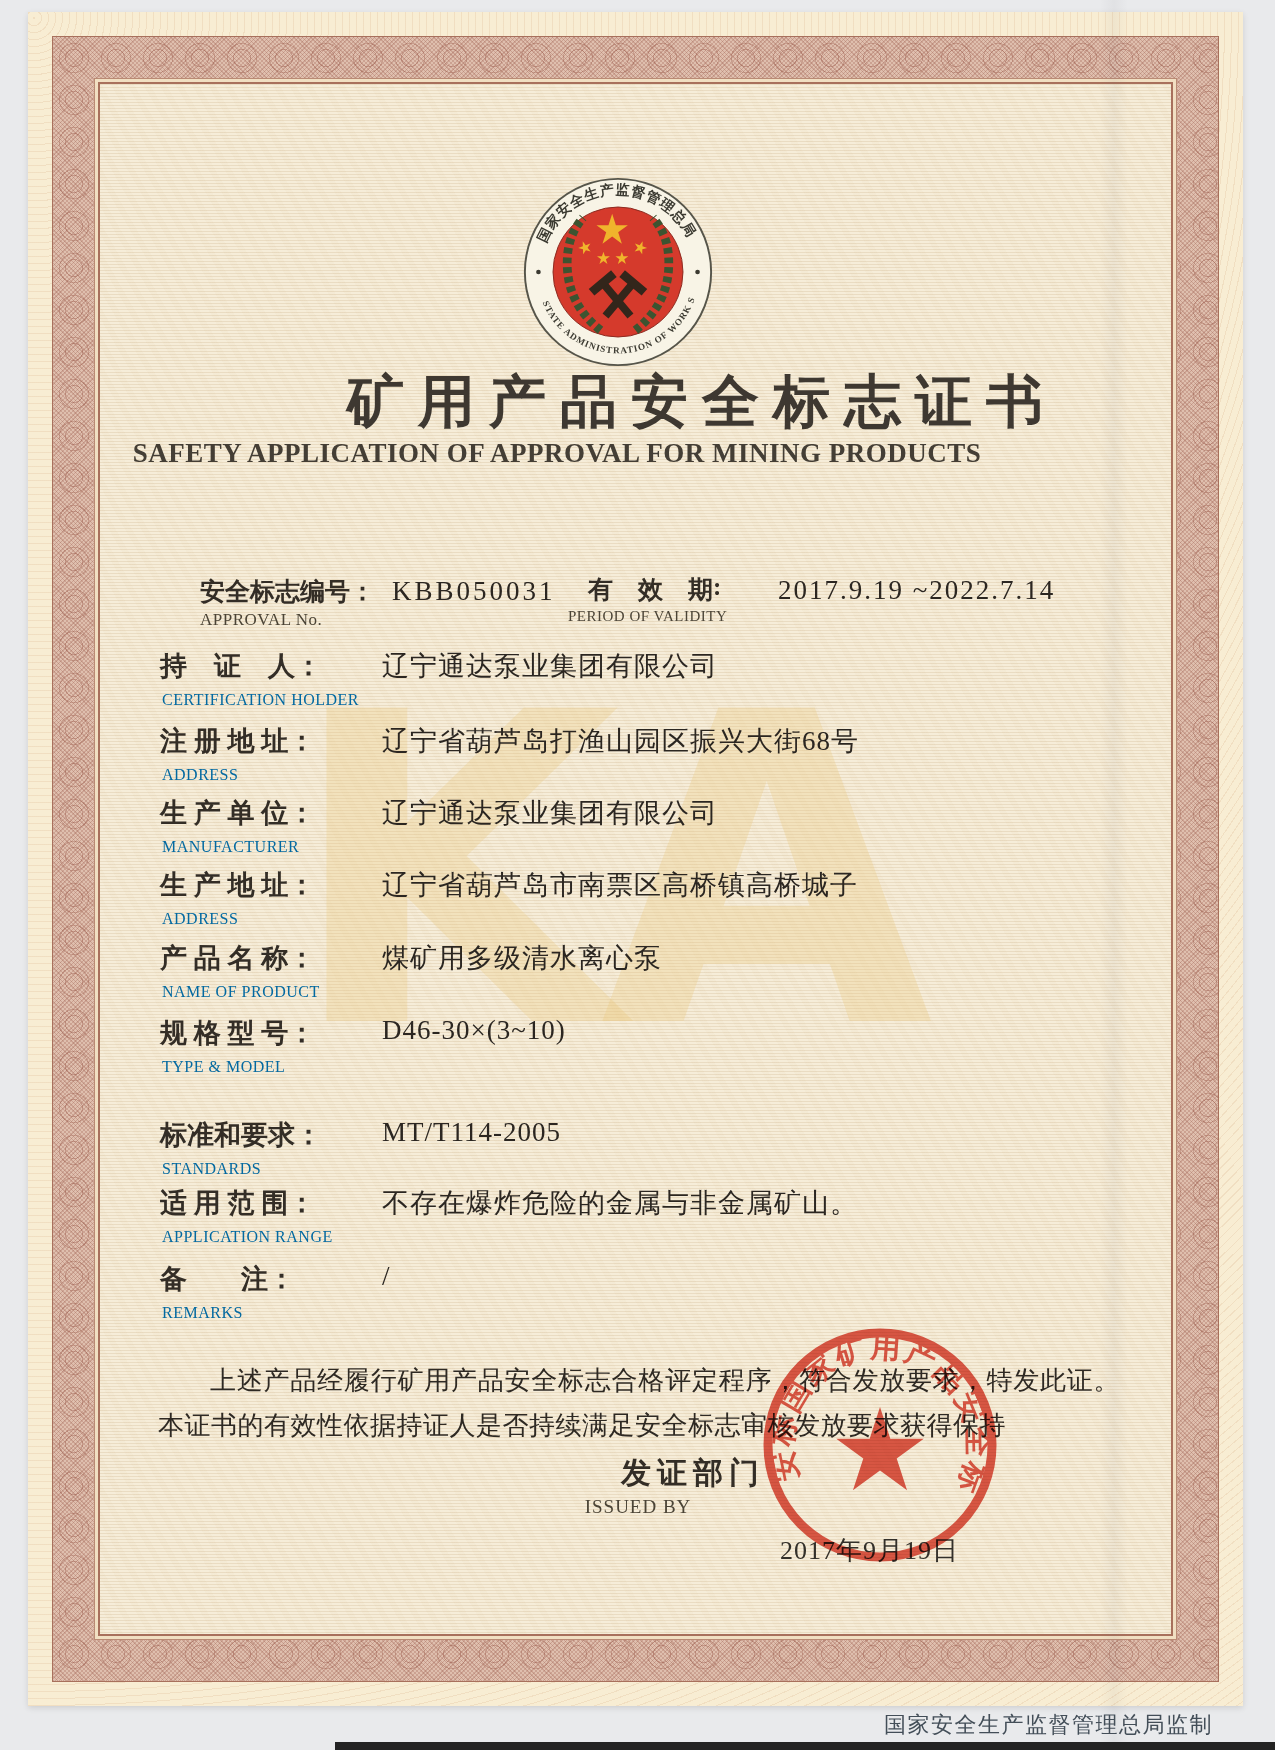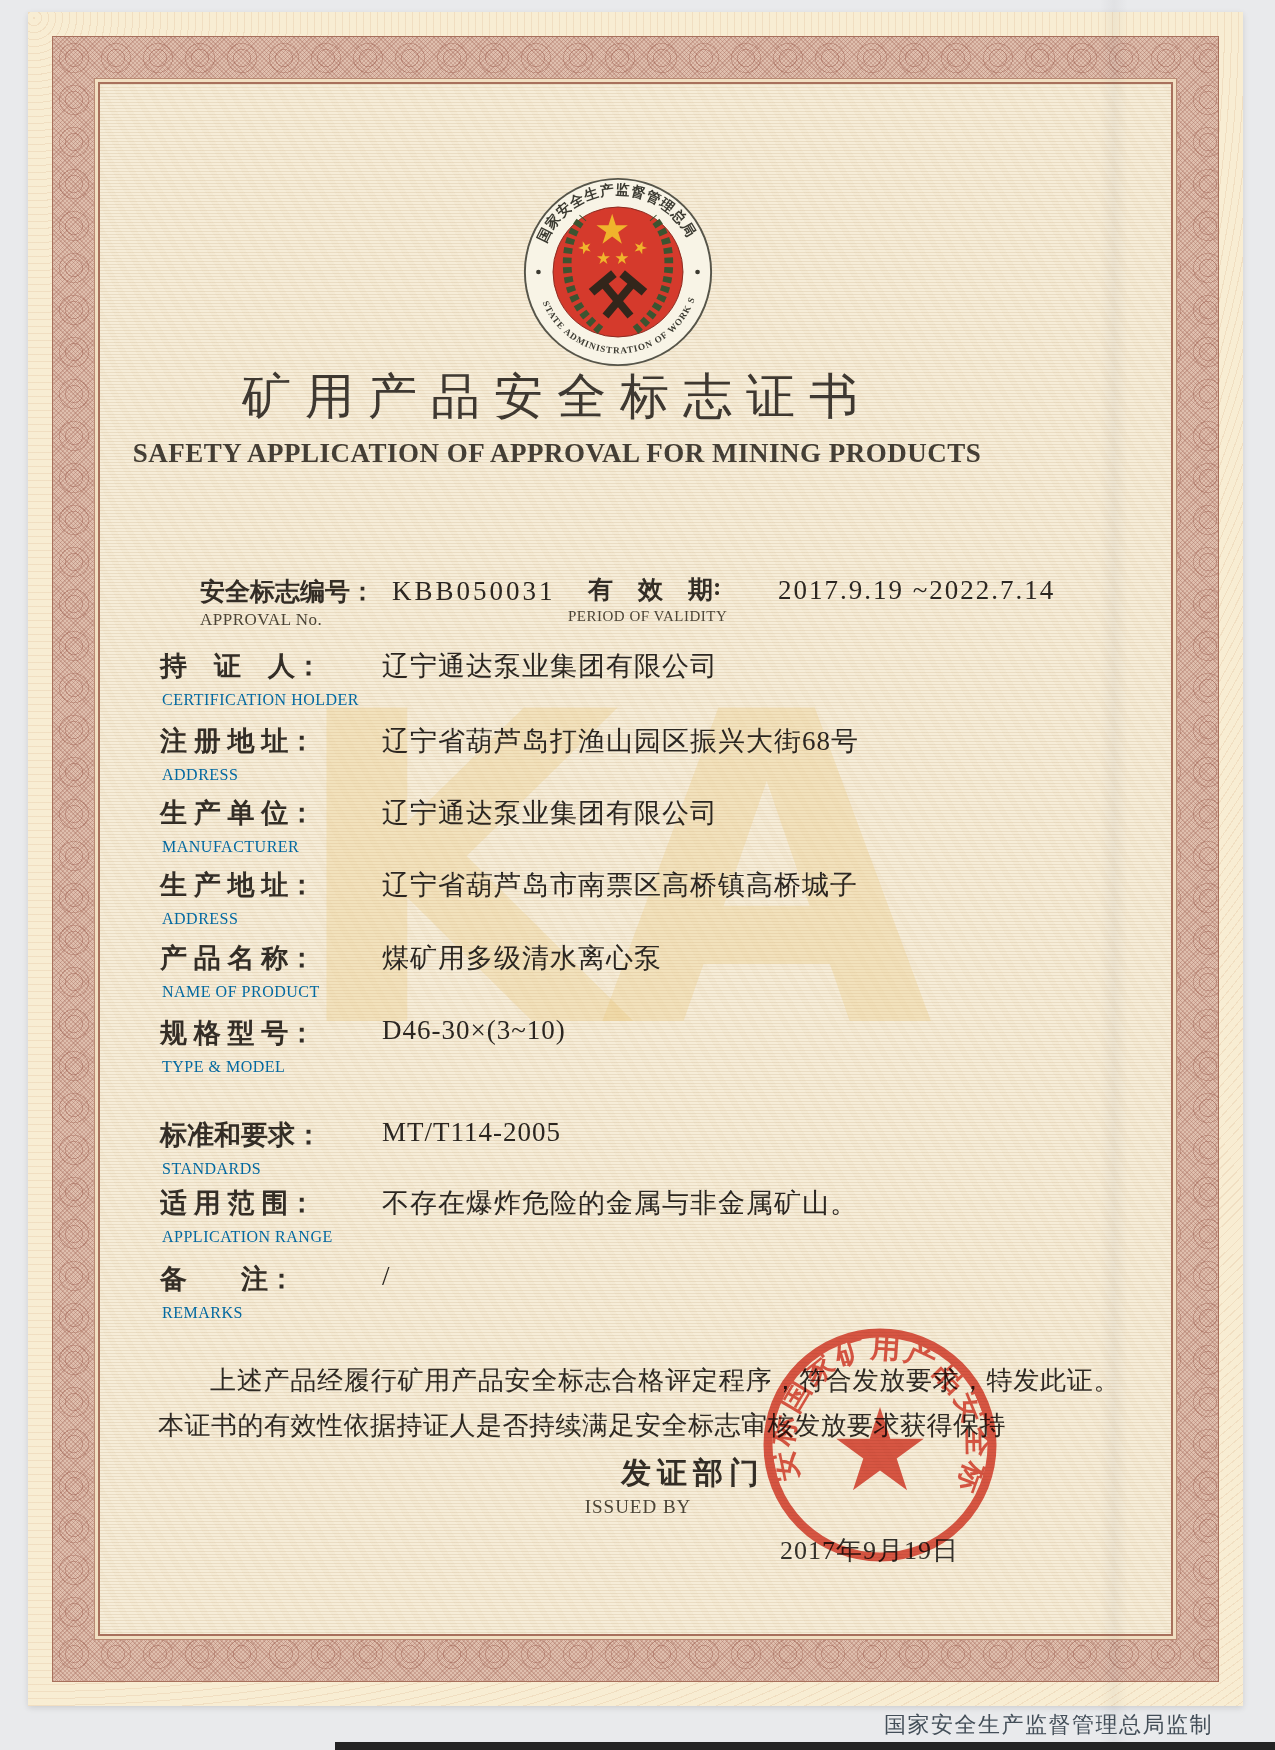--- a/index.html
+++ b/index.html
@@ -30,22 +30,22 @@
   .layer{position:absolute;inset:0;}
   .abs{position:absolute;}
 
   
   .watermark{left:240px;top:612px;width:720px;height:520px;
     font-family:"DejaVu Sans","Liberation Sans",sans-serif;
     font-size:430px;font-weight:bold;line-height:520px;text-align:center;
     color:rgba(233,199,118,.28);letter-spacing:-20px;}
 
   
-  .title-cn{left:57px;top:364px;width:1000px;text-align:center;
-    font-size:49px;font-weight:normal;letter-spacing:14px;color:#3e3831;}
+  .title-cn{left:57px;top:364px;width:1000px;text-align:right;
+    font-size:57px;font-weight:bold;letter-spacing:14px;color:#3e3831;}
   .title-en{left:57px;top:438px;width:1000px;text-align:center;
     font-size:27px;font-weight:bold;letter-spacing:.5px;color:#443e35;}
 
   
   .cnlabel{font-size:25px;color:#332d26;}
   .lblflex{display:inline-flex;}
   .sub-en{font-size:16px;letter-spacing:.5px;color:#4b4436;}
   .value{font-size:27px;color:#2b2621;letter-spacing:2px;}
 
   

